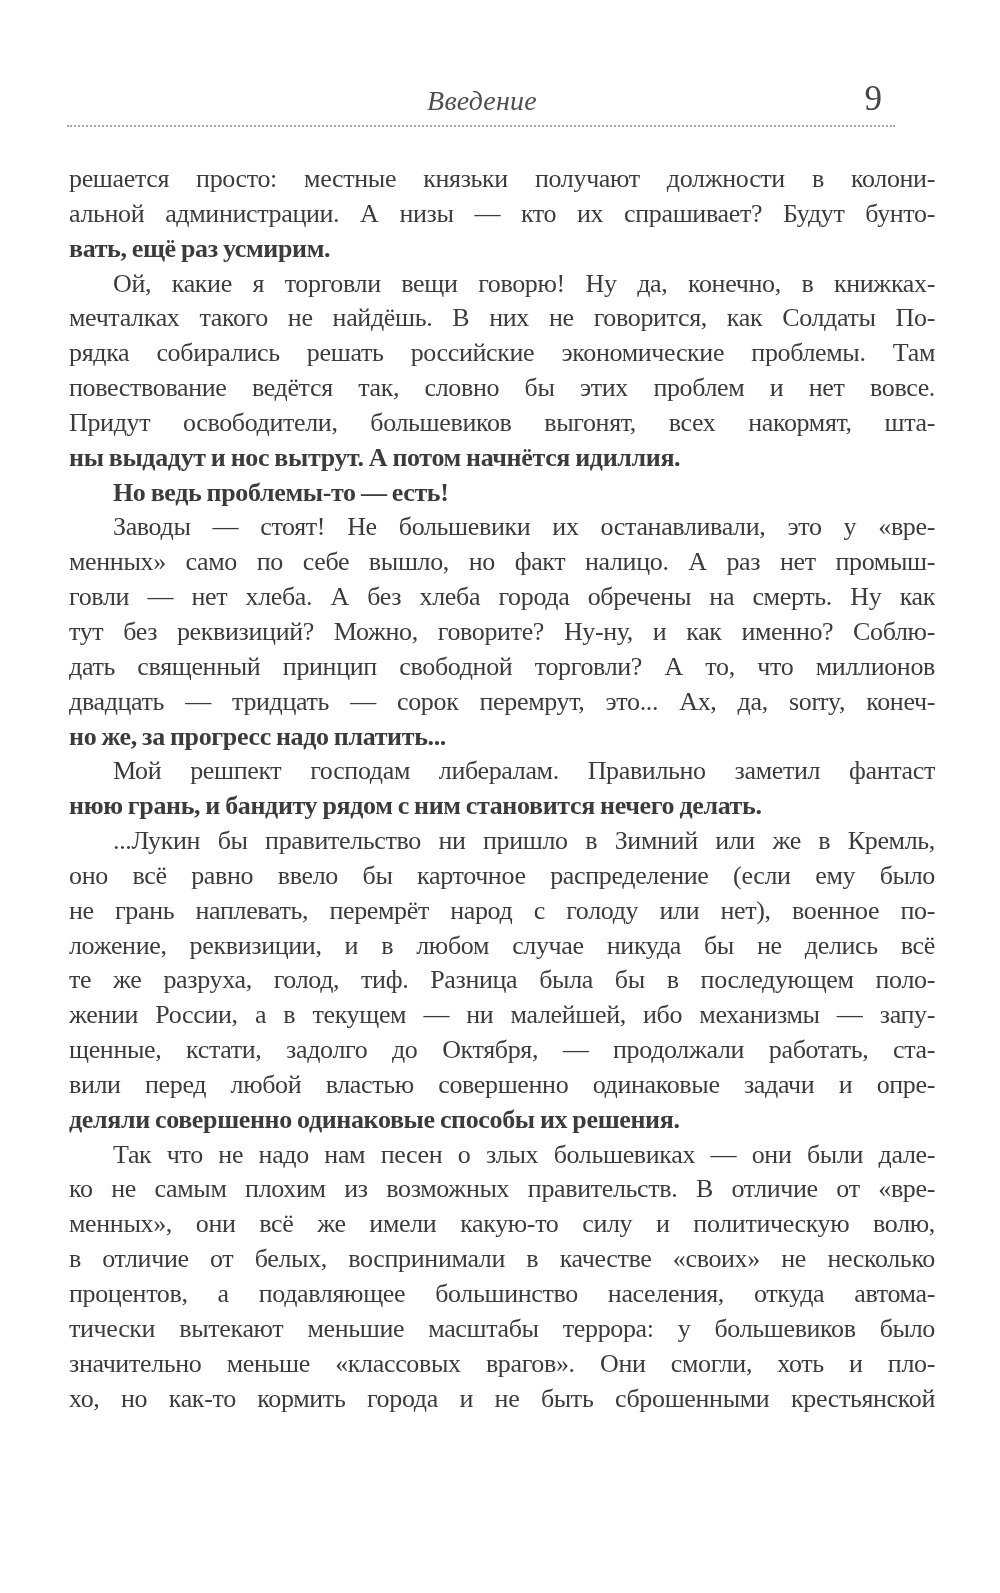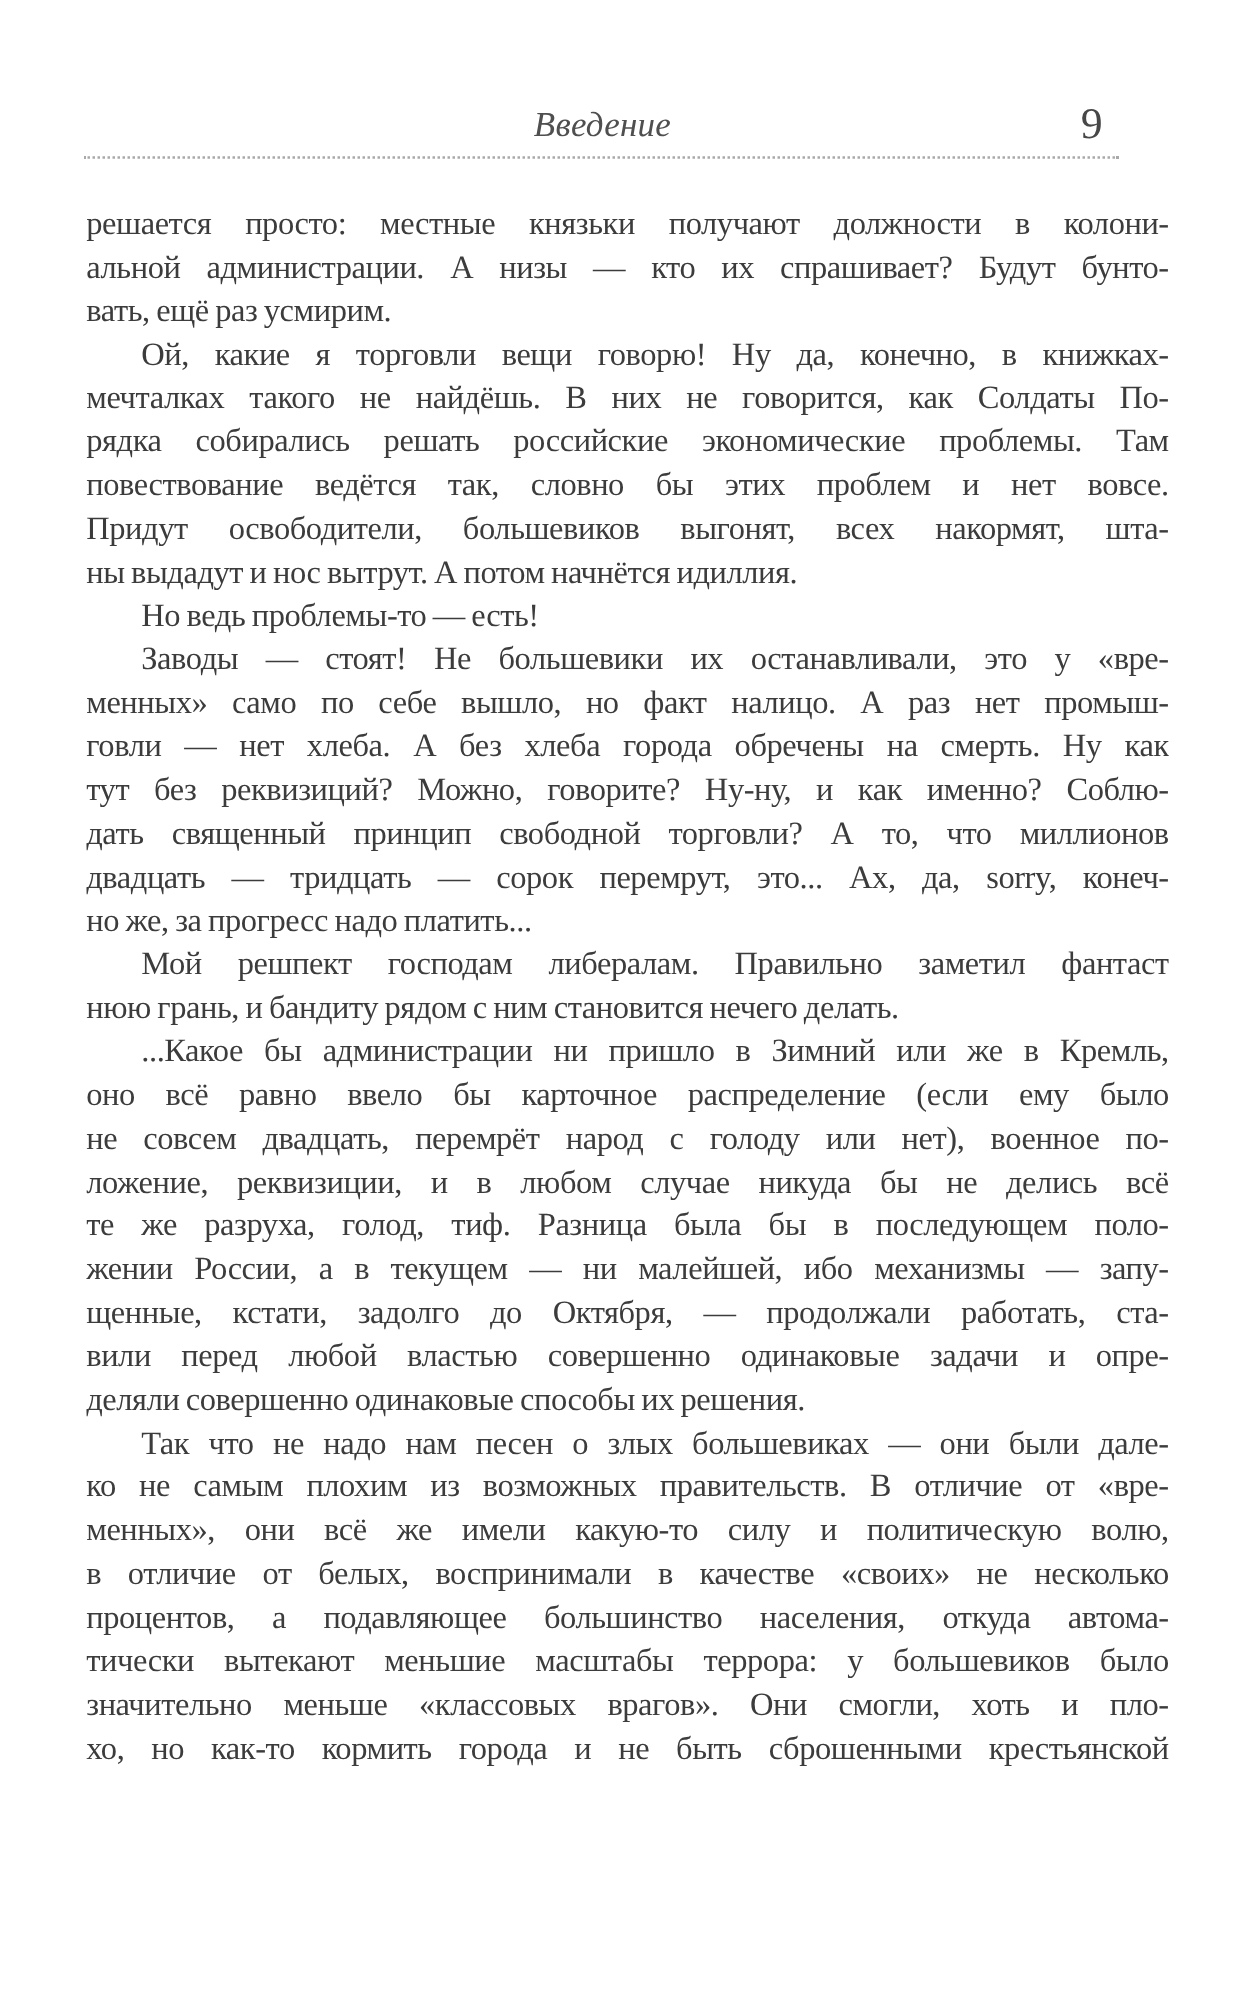--- a/index.html
+++ b/index.html
@@ -66,20 +66,21 @@
     letter-spacing: -0.35px;
     word-spacing: -1px;
     text-align: justify;
     text-align-last: justify;
     overflow: hidden;
     white-space: normal;
   }
   .line.indent { text-indent: 44px; }
   .line.last {
     text-align-last: left;
+    font-weight: bold;
   }
 </style>
 </head>
 <body>
 
 <div class="page">
   <div class="running-head">
     <div class="running-title">Введение</div>
     <div class="page-number">9</div>
   </div>
@@ -108,23 +109,23 @@
         <div class="line">тут без реквизиций? Можно, говорите? Ну-ну, и как именно? Соблю-</div>
         <div class="line">дать священный принцип свободной торговли? А то, что миллионов</div>
         <div class="line">двадцать — тридцать — сорок перемрут, это... Ах, да, sorry, конеч-</div>
         <div class="line last">но же, за прогресс надо платить...</div>
       </div>
       <div class="paragraph">
         <div class="line indent">Мой решпект господам либералам. Правильно заметил фантаст</div>
         <div class="line last">нюю грань, и бандиту рядом с ним становится нечего делать.</div>
       </div>
       <div class="paragraph">
-        <div class="line indent">...Какое бы администрации ни пришло в Зимний или же в Кремль,</div>
+        <div class="line indent">...Лукин бы правительство ни пришло в Зимний или же в Кремль,</div>
         <div class="line">оно всё равно ввело бы карточное распределение (если ему было</div>
-        <div class="line">не совсем двадцать, перемрёт народ с голоду или нет), военное по-</div>
+        <div class="line">не грань наплевать, перемрёт народ с голоду или нет), военное по-</div>
         <div class="line">ложение, реквизиции, и в любом случае никуда бы не делись всё</div>
         <div class="line">те же разруха, голод, тиф. Разница была бы в последующем поло-</div>
         <div class="line">жении России, а в текущем — ни малейшей, ибо механизмы — запу-</div>
         <div class="line">щенные, кстати, задолго до Октября, — продолжали работать, ста-</div>
         <div class="line">вили перед любой властью совершенно одинаковые задачи и опре-</div>
         <div class="line last">деляли совершенно одинаковые способы их решения.</div>
       </div>
       <div class="paragraph">
         <div class="line indent">Так что не надо нам песен о злых большевиках — они были дале-</div>
         <div class="line">ко не самым плохим из возможных правительств. В отличие от «вре-</div>

